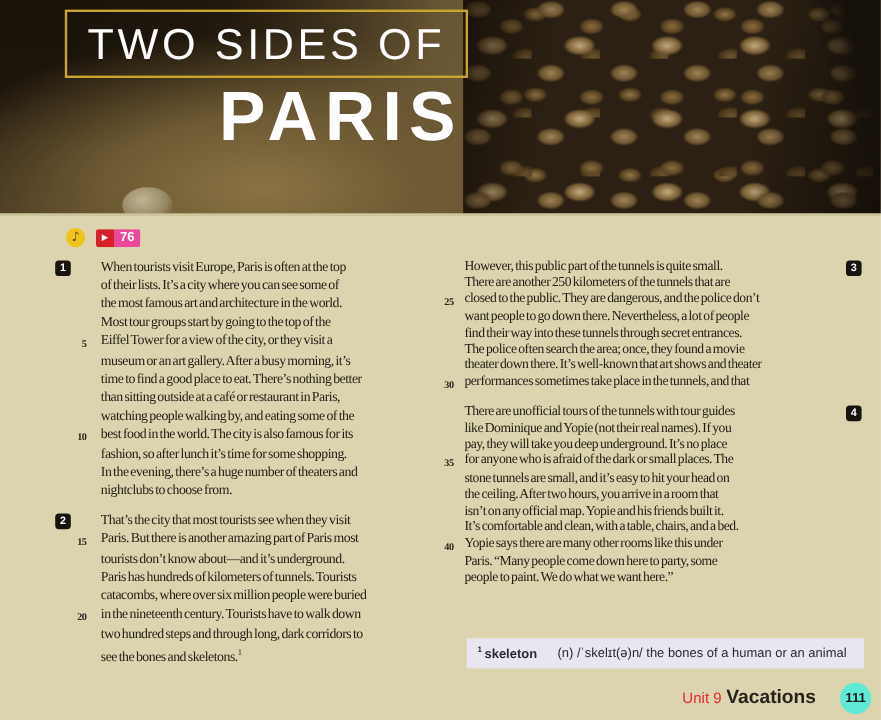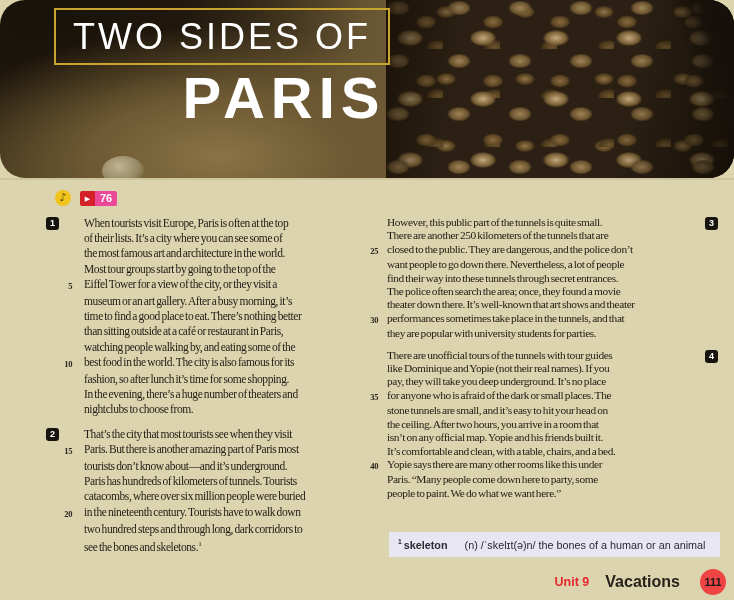--- a/index.html
+++ b/index.html
@@ -6,21 +6,20 @@
   html,body { width:734px; height:600px; }
   .page { position:relative; width:734px; height:600px; overflow:hidden;
           background:#dbd4ae; font-family:"Liberation Serif", serif; }
 
   
   .hero { position:absolute; top:0; left:0; width:734px; height:178px; overflow:hidden;
     background:
       radial-gradient(ellipse 290px 130px at 30% 88%, #8a7345 0%, #6e5a33 45%, rgba(110,90,51,0) 100%),
       radial-gradient(ellipse 320px 170px at 6% 8%, #191209 0%, rgba(25,18,9,.85) 45%, rgba(25,18,9,0) 100%),
       linear-gradient(95deg, #3a2d1a 0%, #57472a 35%, #6b5835 52%, #40301c 62%, #2e2214 100%);
-    border-radius: 25px;
   }
   .bone-wall { position:absolute; right:0; top:0; width:348px; height:178px;
     background-color:#2b2013;
     background-image:
       radial-gradient(ellipse 16px 10px at 12px 8px,  #a08457 0%, #6d5530 55%, rgba(40,28,14,0) 75%),
       radial-gradient(ellipse 14px 9px  at 40px 22px, #8a6c3e 0%, #5c4524 55%, rgba(40,28,14,0) 75%),
       radial-gradient(ellipse 18px 11px at 24px 38px, #c3aa7e 0%, #7a5f36 55%, rgba(40,28,14,0) 75%),
       radial-gradient(ellipse 15px 9px  at 52px 47px, #6d5530 0%, #4a3619 60%, rgba(40,28,14,0) 78%),
       radial-gradient(ellipse 13px 8px  at 60px 12px, #93764a 0%, #55401f 60%, rgba(40,28,14,0) 78%);
     background-size: 61px 53px, 67px 59px, 73px 61px, 57px 49px, 79px 67px;
@@ -76,23 +75,23 @@
   .ltext sup { font-size:0.62em; vertical-align:super; }
 
   .footnote { position:absolute; left:389px; top:352px; width:331px; height:25px;
     background:#e8e6f0; display:flex; align-items:center; padding-left:9px;
     font-family:"Liberation Sans", sans-serif; font-size:10.8px; color:#2a2a33; white-space:nowrap; }
   .footnote sup { font-size:0.62em; vertical-align:super; font-weight:700; margin-right:2px; }
   .footnote .term { font-weight:700; margin-right:17px; }
 
   .footer { position:absolute; right:8px; bottom:5px; display:flex; align-items:center;
     font-family:"Liberation Sans", sans-serif; }
-  .footer .unit { color:#e8262d; font-weight:700; font-size:12.5px; margin-right:16px; }
+  .footer .unit { color:#e8262d; font-weight:400; font-size:12.5px; margin-right:4px; }
   .footer .section { color:#262219; font-weight:700; font-size:16px; }
-  .page-circle { width:26px; height:26px; border-radius:50%; background:#ef4444; color:#1a1a1a;
+  .page-circle { width:26px; height:26px; border-radius:50%; background:#5eead4; color:#1a1a1a;
     font-weight:700; font-size:11px; line-height:26px; text-align:center; margin-left:20px; }
 </style>
 </head>
 <body>
 
 <div class="page">
 
   <header class="hero">
     <div class="bone-wall"></div>
     <div class="hero-skull"></div>
@@ -235,21 +234,20 @@
             <div class="line">
               <span class="lnum"></span>
               <span class="ltext">theater down there. It’s well-known that art shows and theater</span>
             </div>
             <div class="line">
               <span class="lnum">30</span>
               <span class="ltext">performances sometimes take place in the tunnels, and that</span>
             </div>
             <div class="line">
               <span class="lnum"></span>
-              <span class="ltext">they are popular with university students for parties.</span>
             </div>
           </div>
           <div class="para">
             <span class="pbadge pbadge-right">4</span>
             <div class="line">
               <span class="lnum"></span>
               <span class="ltext">There are unofficial tours of the tunnels with tour guides</span>
             </div>
             <div class="line">
               <span class="lnum"></span>

